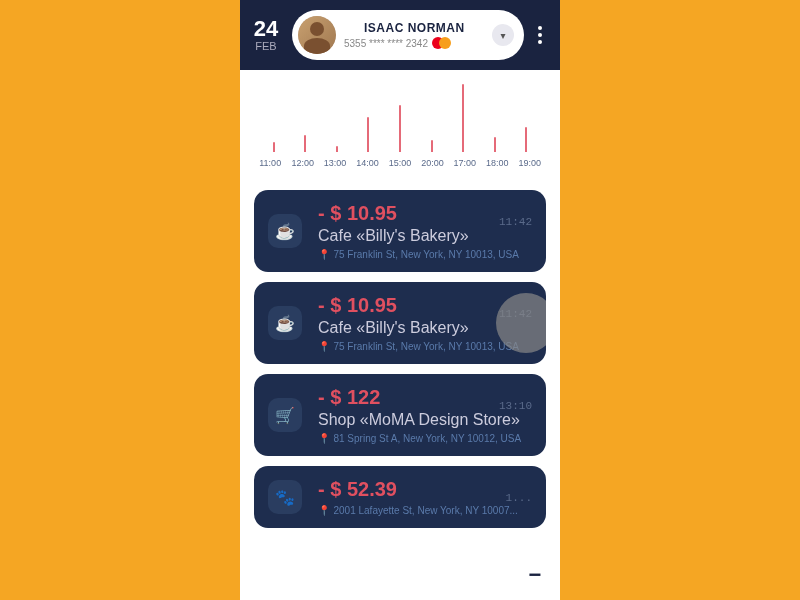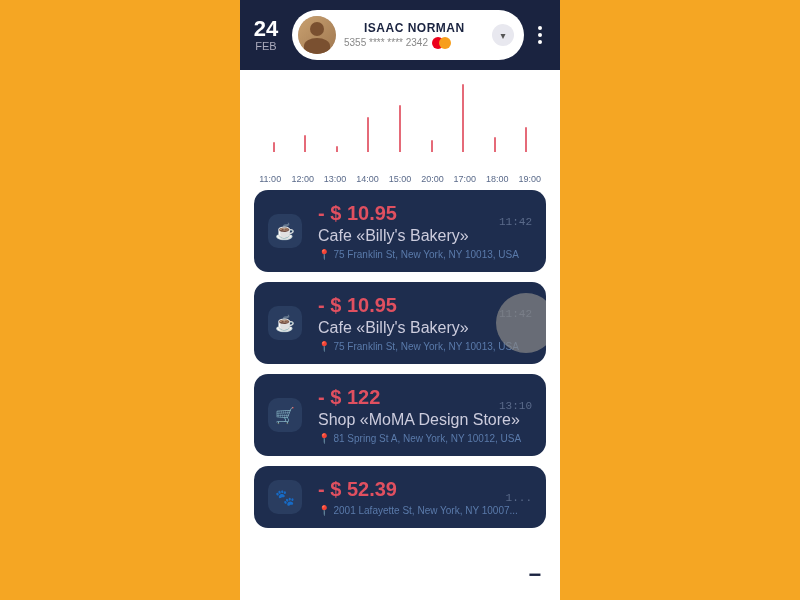--- a/index.html
+++ b/index.html
@@ -104,21 +104,21 @@
       font-size: 12px;
       font-weight: bold;
       color: #1a2340;
       letter-spacing: 0.5px;
       margin-left: 20px;
     }
     .card-number {
       font-size: 10px;
       color: #888;
       display: flex;
-      align-items: flex-start;
+      align-items: center;
       gap: 4px;
       margin-top: 2px;
     }
     .mastercard-icon {
       display: flex;
       align-items: center;
       gap: 0;
     }
     .mc-circle {
       width: 12px;
@@ -183,21 +183,21 @@
     }
     .chart-bar {
       width: 2px;
       background: #e05060;
       border-radius: 2px 2px 0 0;
       opacity: 0.85;
     }
     .chart-labels {
       display: flex;
       justify-content: space-between;
-      margin-top: 22px;
+      margin-top: 6px;
       padding: 0 0px;
     }
     .chart-label {
       font-size: 9px;
       color: #5a6a8a;
       flex: 1;
       text-align: center;
     }
     
     .transactions {

